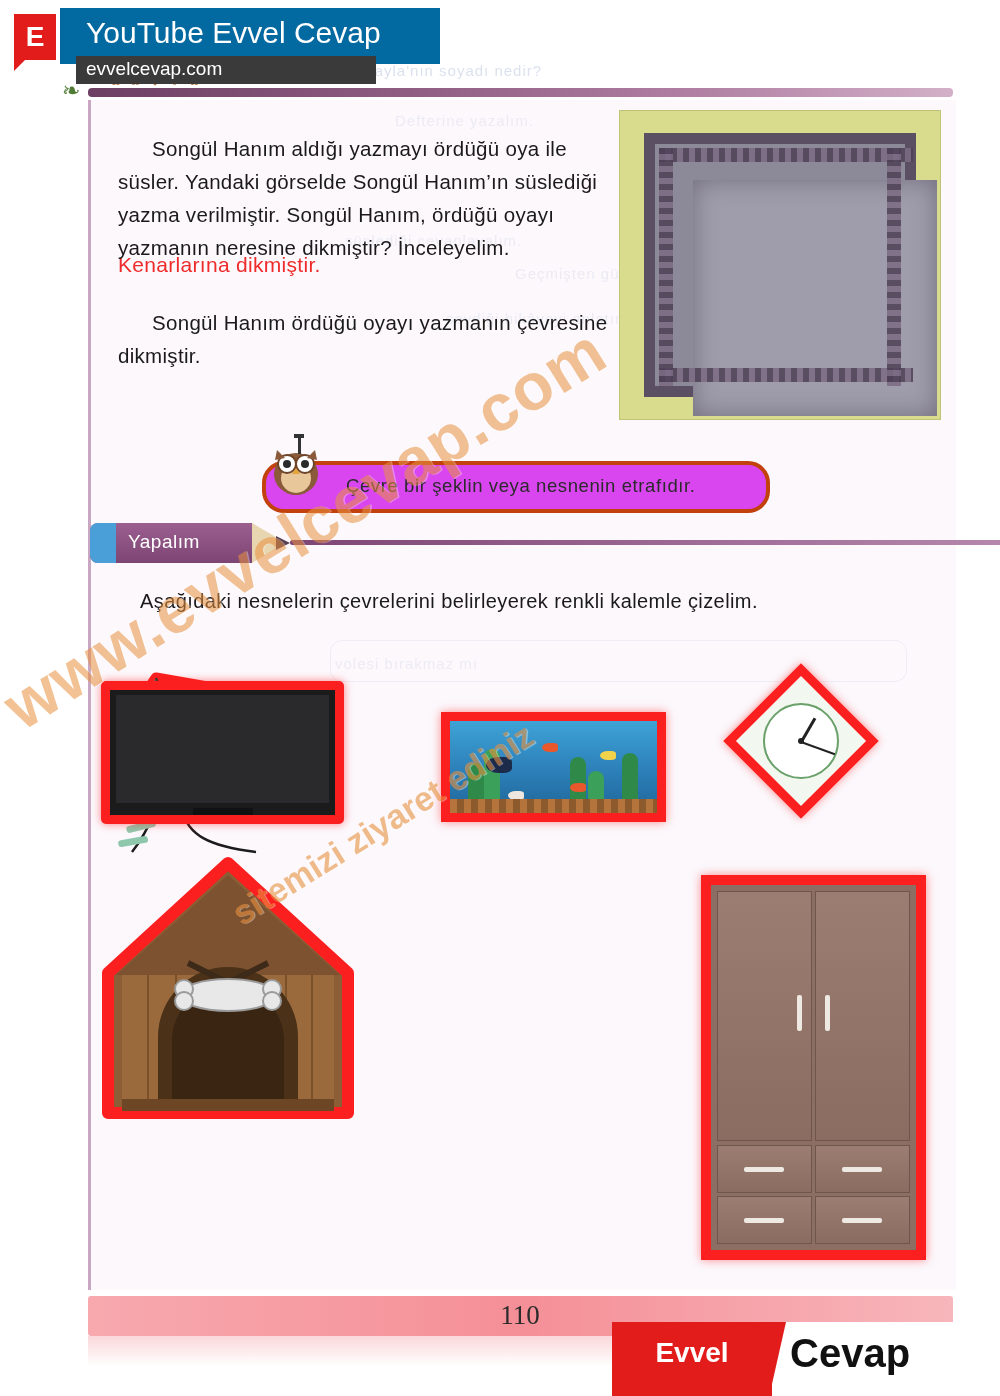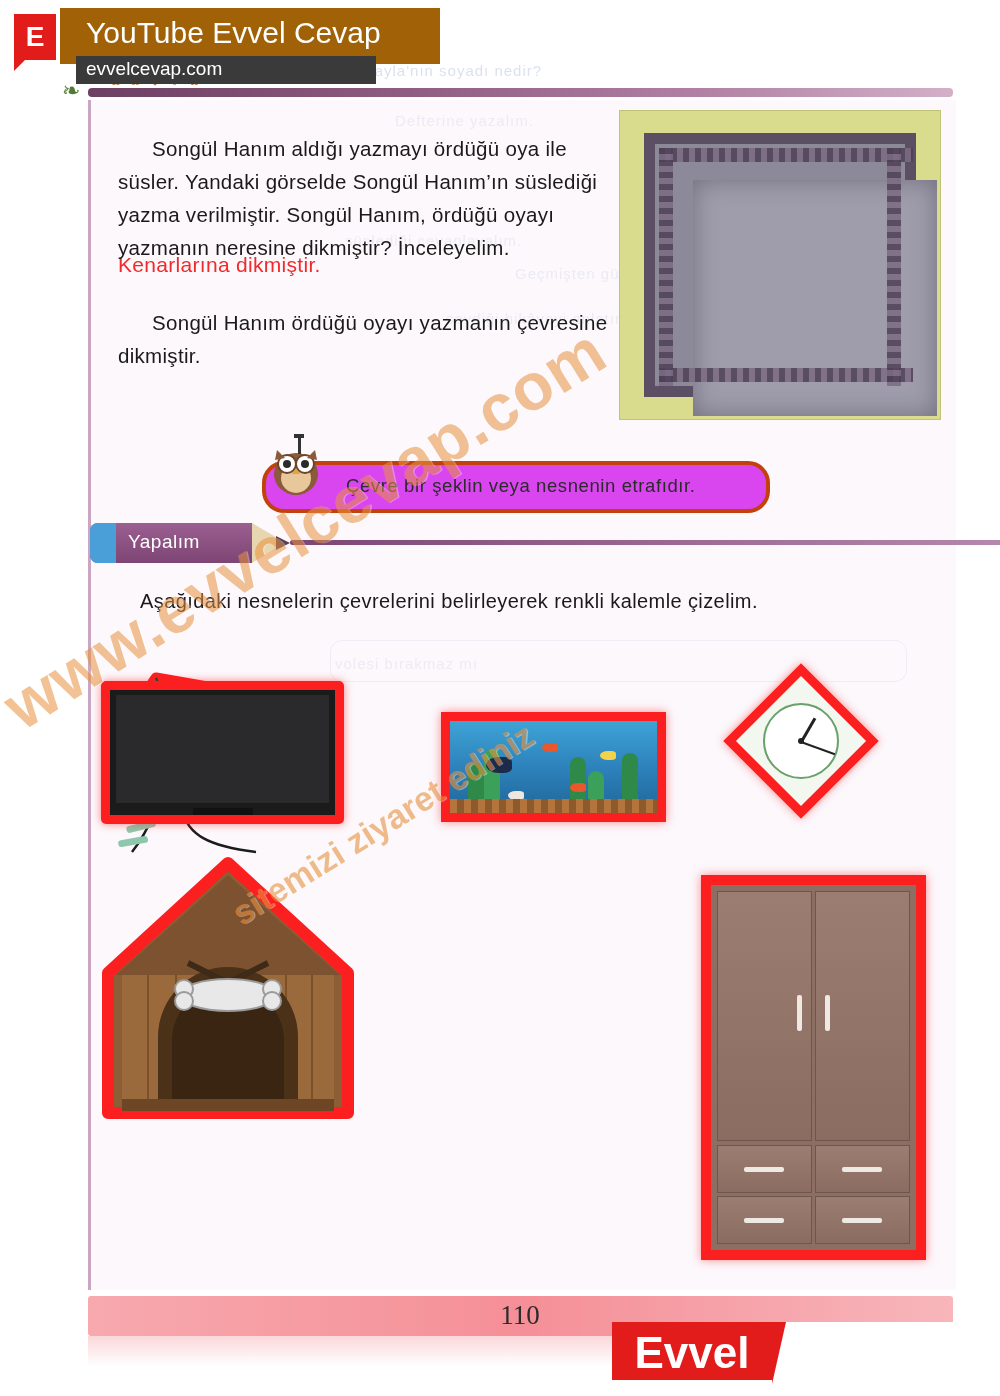--- a/index.html
+++ b/index.html
@@ -390,21 +390,21 @@
     transform-origin: left top;
     color: #e8913f;
     opacity: .6;
   }
 
   
   #brand-top {
     position: absolute;
     left: 60px; top: 8px;
     width: 380px; height: 56px;
-    background: #a16207;
+    background: #0369a1;
   }
   #brand-title {
     position: absolute;
     left: 26px; top: 8px;
     color: #ffffff;
     font-size: 30px;
     font-family: "Liberation Sans", sans-serif;
   }
   #brand-sub-band {
     position: absolute;
@@ -441,24 +441,24 @@
 
   #brand-bottom {
     position: absolute;
     left: 612px; top: 1322px;
     width: 356px; height: 62px;
     background: #ffffff;
   }
   #brand-evvel {
     position: absolute;
     left: 612px; top: 1322px;
-    width: 160px; height: 58px;
+    width: 160px; height: 74px;
     background: #e21b1b;
     color: #ffffff;
-    font-size: 44px;
+    font-size: 28px;
     font-weight: bold;
     text-align: center;
     line-height: 62px;
     font-family: "Liberation Sans", sans-serif;
   }
   #brand-evvel:after {
     content: "";
     position: absolute;
     right: -14px; top: 0;
     border-left: 14px solid #e21b1b;
@@ -641,14 +641,15 @@
 
   <div id="brand-top">
     <div id="brand-title">YouTube Evvel Cevap</div>
     <div id="brand-sub-band"></div>
     <div id="brand-sub">evvelcevap.com</div>
   </div>
   <div id="brand-e">E</div>
 
   <div id="brand-bottom"></div>
   <div id="brand-evvel">Evvel</div>
+  <div id="brand-cevap">Cevap</div>
 
 </div>
 
 </body></html>

